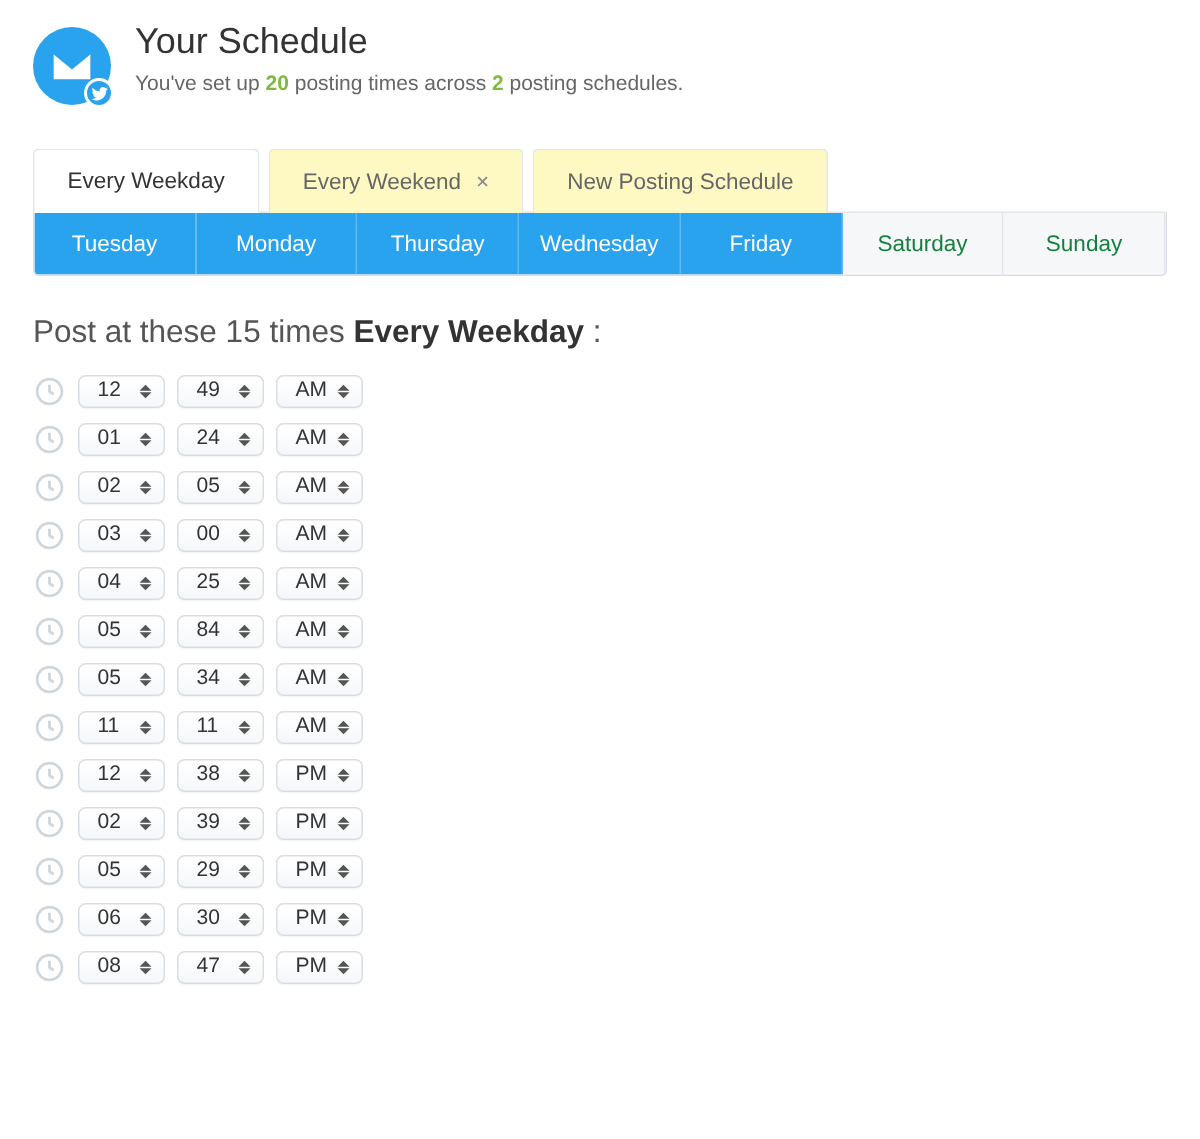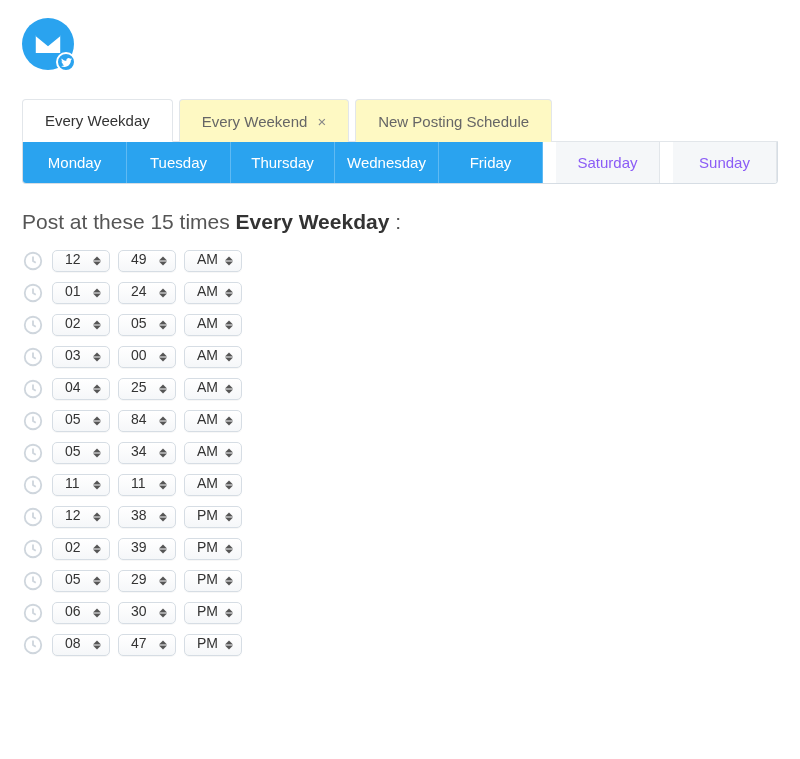--- a/index.html
+++ b/index.html
@@ -63,23 +63,22 @@
   .day {
     flex: 1; text-align: center; padding: 12px 0;
     font-size: 15px; cursor: pointer;
     border-right: 1px solid rgba(255,255,255,0.25);
   }
   .day:last-child { border-right: none; }
   .day.on {
     background: #2aa3ef; color: #fff;
   }
   .day.off {
-    background: #f5f7f9; color: #8b5cf6;
+    background: #f5f7f9; color: #15803d;
     border-right: 1px solid #e2e6ea;
-    margin-left: 13px;
   }
   .day.off + .day.off { border-left: none; }
 
   
   .caption {
     font-size: 21px; color: #555; margin-bottom: 16px;
   }
   .caption strong { color: #333; font-weight: 700; }
 
   
@@ -122,38 +121,44 @@
       <svg class="envelope" viewBox="0 0 24 18">
         <path d="M1 1 L12 10 L23 1 L23 17 L1 17 Z" fill="#fff"></path>
         <path d="M1 1 L12 10 L23 1" fill="none" stroke="#2aa3ef" stroke-width="1.6"></path>
       </svg>
       <span class="brand-badge">
         <svg viewBox="0 0 24 24">
             <path d="M24 4.6c-.9.4-1.8.7-2.8.8 1-.6 1.8-1.6 2.1-2.7-.9.6-2 1-3.1 1.2C19.3 2.9 18 2.3 16.6 2.3c-2.7 0-4.9 2.2-4.9 4.9 0 .4 0 .8.1 1.1C7.7 8.1 4.1 6.1 1.7 3.1c-.4.7-.7 1.6-.7 2.5 0 1.7.9 3.2 2.2 4.1-.8 0-1.6-.3-2.2-.6v.1c0 2.4 1.7 4.4 3.9 4.8-.4.1-.8.2-1.3.2-.3 0-.6 0-.9-.1.6 1.9 2.4 3.3 4.6 3.4-1.7 1.3-3.8 2.1-6.1 2.1H0c2.2 1.4 4.8 2.2 7.5 2.2 9.1 0 14-7.5 14-14v-.6c1-.7 1.8-1.6 2.5-2.6z"></path>
           </svg>
       </span>
     </div>
+    <div class="title-block">
+      <h1>Your Schedule</h1>
+      <p>
+        <span>You've set up </span><span class="num">20</span><span> posting times across </span><span class="num">2</span><span> posting schedules.</span>
+      </p>
+    </div>
   </div>
 
   <div class="tabs" id="tabs">
       <div class="tab active">
         <span>Every Weekday</span>
       </div>
       <div class="tab">
         <span>Every Weekend</span>
         <span class="close">×</span>
       </div>
       <div class="tab">
         <span>New Posting Schedule</span>
       </div>
     </div>
 
   <div class="daybar" id="daybar">
+      <div class="day on">Tuesday</div>
       <div class="day on">Monday</div>
-      <div class="day on">Tuesday</div>
       <div class="day on">Thursday</div>
       <div class="day on">Wednesday</div>
       <div class="day on">Friday</div>
       <div class="day off">Saturday</div>
       <div class="day off">Sunday</div>
     </div>
 
   <p class="caption">
     <span>Post at these 15 times </span><strong>Every Weekday</strong><span> :</span>
   </p>

